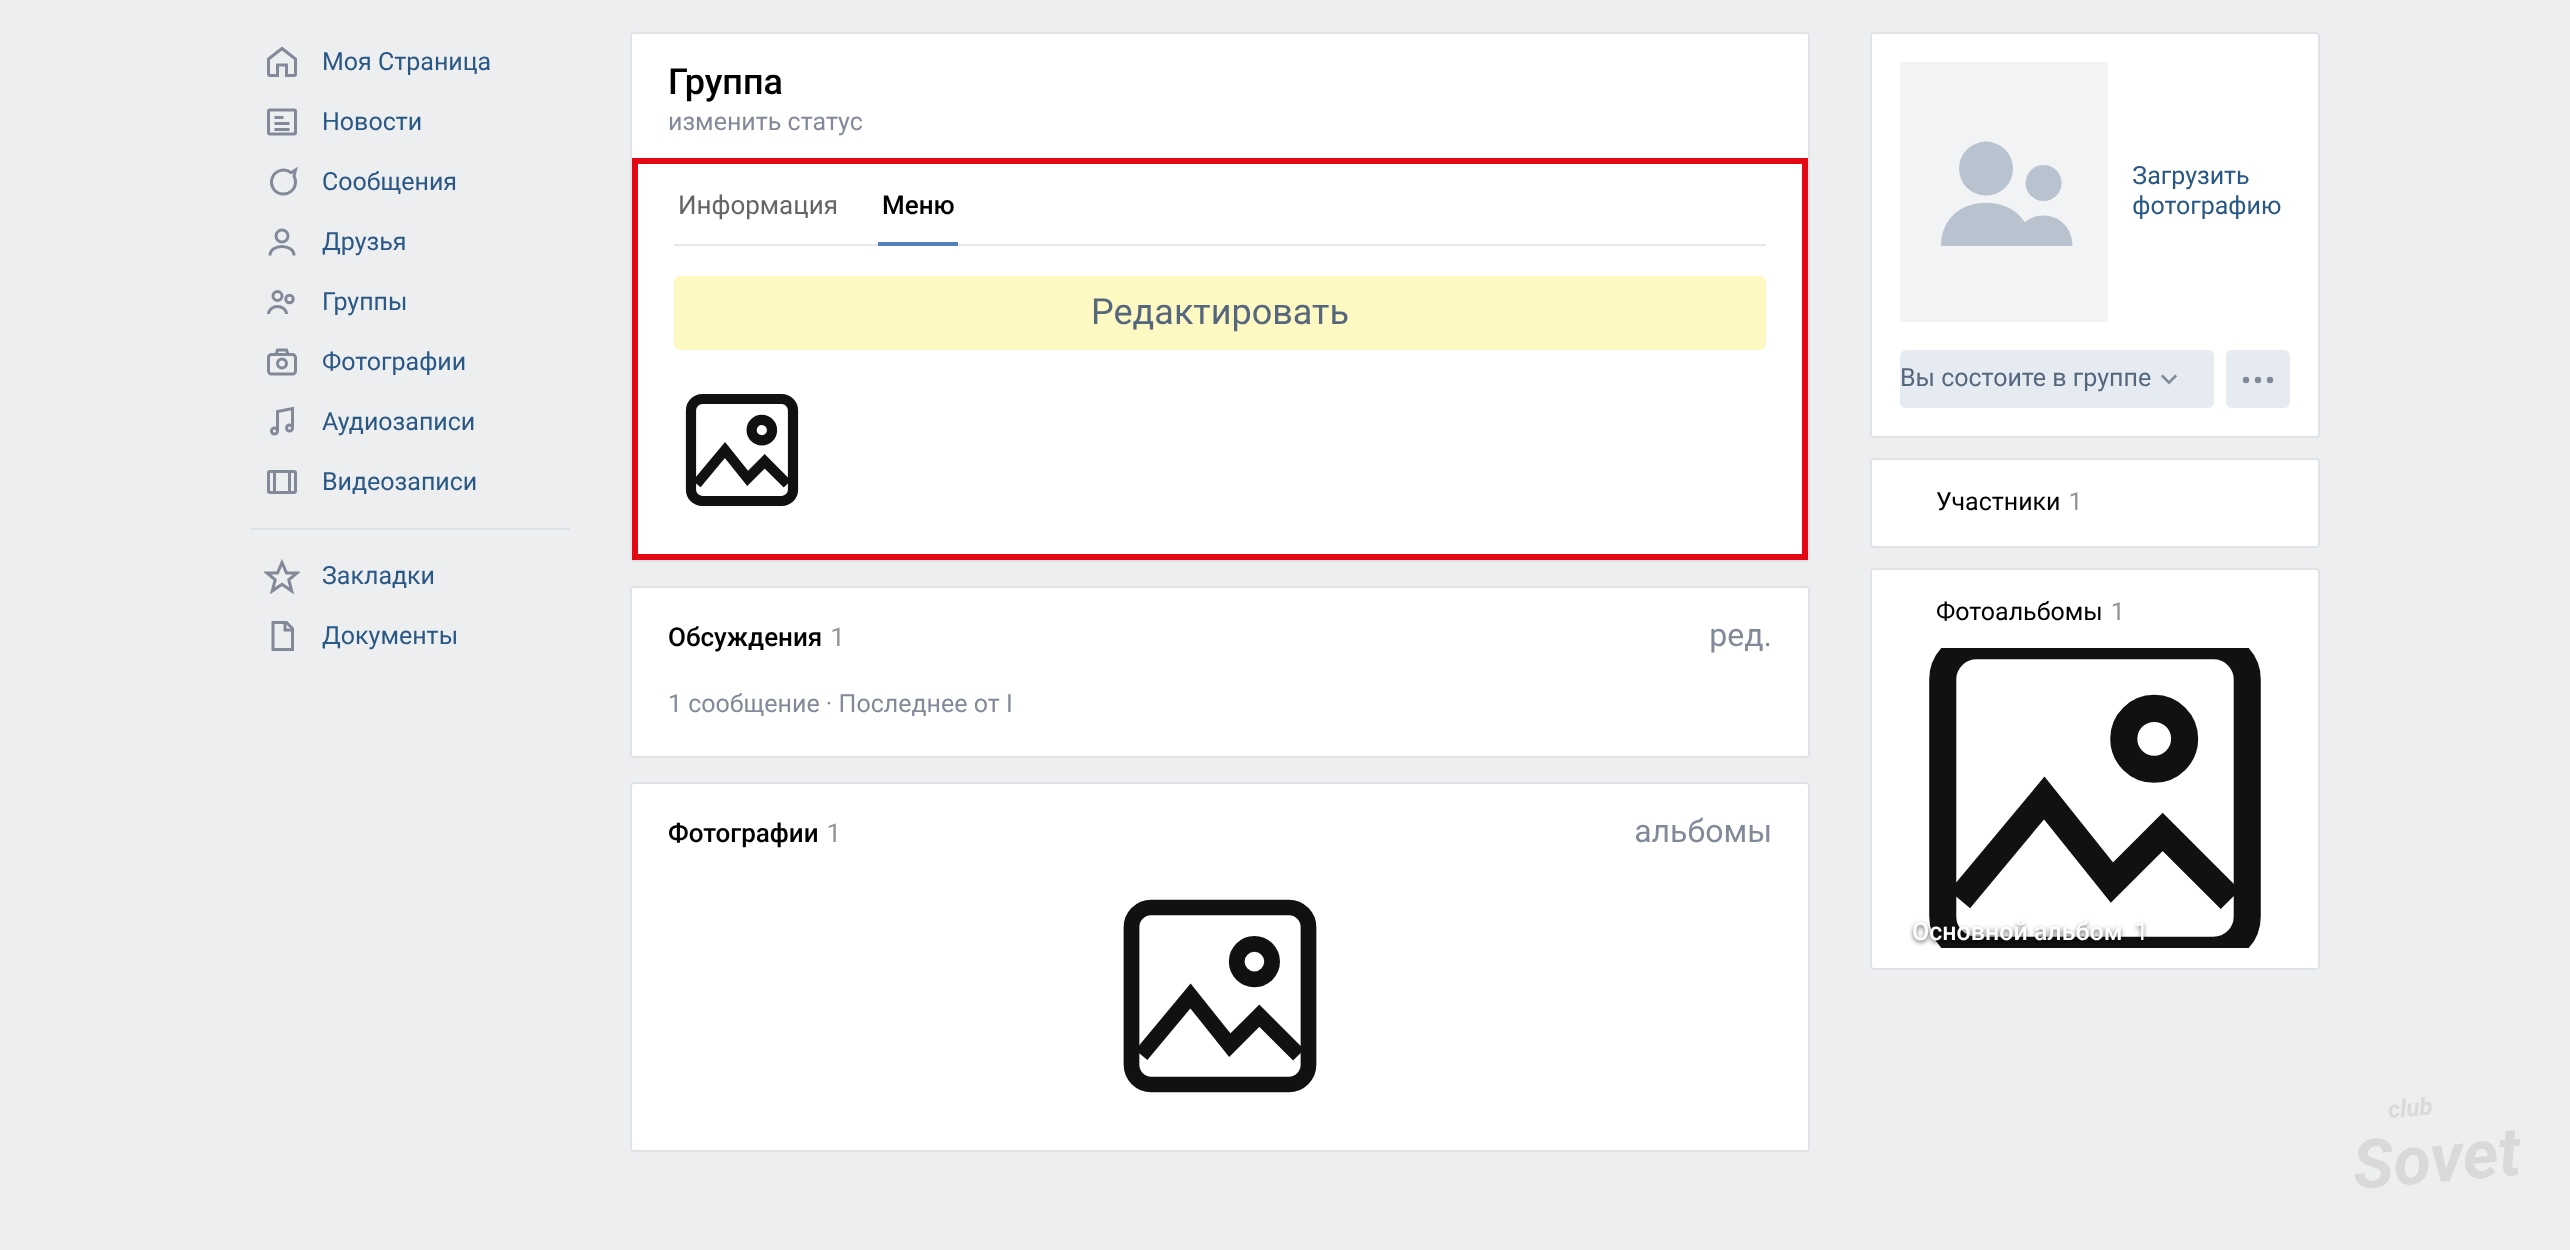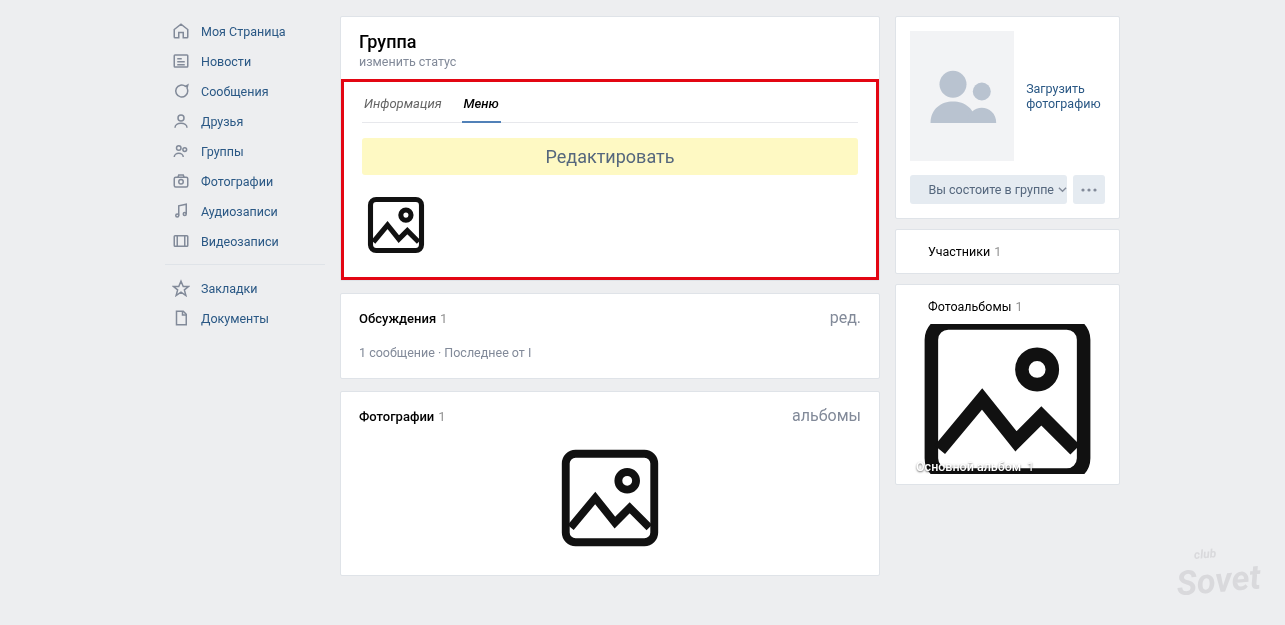--- a/index.html
+++ b/index.html
@@ -1,25 +1,25 @@
 <!DOCTYPE html>
 <html><head>
 <meta charset="utf-8">
 <style>
 *{box-sizing:border-box;margin:0;padding:0;font-family:-apple-system,BlinkMacSystemFont,"Segoe UI",Roboto,Helvetica,Arial,sans-serif;}
 body{background:#edeef0;width:1285px;height:625px;overflow:hidden;font-size:13px;color:#2a5885;}
 .page{display:flex;justify-content:center;padding-top:16px;}
-.wrap{display:flex;gap:15px;}
+.wrap{display:flex;gap:30px;}
 .left-nav{width:160px;}
 .nav-item{display:flex;align-items:center;gap:10px;padding:5px 6px;color:#2a5885;cursor:pointer;font-size:12.5px;}
 .nav-icon{width:20px;height:20px;display:flex;align-items:center;justify-content:center;color:#828a99;}
 .nav-sep{border-top:1px solid #dfe3e8;margin:8px 0;}
 .foot-links{margin-top:16px;color:#828a99;font-size:12px;line-height:1.7;}
 .foot-links span{margin-right:10px;cursor:pointer;}
-.main-col{width:540px;display:flex;flex-direction:column;gap:12px;}
+.main-col{width:590px;display:flex;flex-direction:column;gap:12px;}
 .right-col{width:225px;display:flex;flex-direction:column;gap:10px;}
 .card{background:#fff;border:1px solid #dfe3e8;border-radius:2px;}
 .group-header{padding:14px 18px 0 18px;}
 .group-title{font-size:18px;font-weight:500;color:#000;}
 .group-status{color:#828a99;font-size:12.5px;margin-top:2px;cursor:pointer;}
 .tabs{display:flex;gap:18px;margin-top:14px;border-bottom:1px solid #e7e8ec;}
 .tab{padding:0 2px 10px 2px;color:#656565;font-size:13px;cursor:pointer;}
 .tab.active{color:#000;font-weight:500;border-bottom:2px solid #5181B8;margin-bottom:-1px;}
 .tab-body{padding:16px 18px 18px;}
 .edit-btn{background:#fef9c3;color:#55677d;border:0;width:100%;padding:8px 0;font-size:18px;border-radius:3px;cursor:pointer;}
@@ -31,21 +31,21 @@
 .small-link{color:#828a99;font-size:16px;cursor:pointer;text-align:right;}
 .disc-body{padding:0 18px 18px;}
 .disc-topic{font-size:13px;color:#2a5885;font-weight:500;cursor:pointer;}
 .disc-meta{color:#828a99;font-size:12.5px;margin-top:4px;}
 .photos-body{padding:0 18px 18px;display:flex;justify-content:center;}
 .big-placeholder{width:118px;height:118px;}
 .side-photo{padding:14px;display:flex;flex-direction:row;align-items:center;gap:12px;}
 .avatar-ph{width:180px;height:130px;background:#f2f3f5;display:flex;align-items:center;justify-content:center;}
 .upload-link{color:#2a5885;font-size:12.5px;cursor:pointer;}
 .btn-row{padding:0 14px 14px;display:flex;gap:6px;}
-.member-btn{flex:1;background:#e5ebf1;border:0;color:#55677d;font-size:12.5px;padding:7px 0;border-radius:3px;cursor:pointer;display:flex;align-items:center;justify-content:flex-end;gap:4px;}
+.member-btn{flex:1;background:#e5ebf1;border:0;color:#55677d;font-size:12.5px;padding:7px 0;border-radius:3px;cursor:pointer;display:flex;align-items:center;justify-content:flex-start;gap:4px;}
 .dots-btn{width:32px;background:#e5ebf1;border:0;border-radius:3px;cursor:pointer;display:flex;align-items:center;justify-content:center;color:#828a99;}
 .side-block{padding:14px 32px;}
 .side-title{font-size:12.5px;color:#000;}
 .side-title .cnt{color:#939393;margin-left:4px;}
 .album-wrap{padding:10px;padding-top:6px;}
 .album-img{position:relative;width:100%;height:150px;background:#fff;}
 .album-cap{position:absolute;left:10px;bottom:0;color:#fff;font-size:12.5px;font-weight:500;text-shadow:0 1px 2px rgba(0,0,0,.6);}
 .album-cap .cnt{font-weight:400;margin-left:6px;}
 svg{display:block;}
 .watermark{position:absolute;right:25px;bottom:25px;font-family:cursive;font-size:34px;color:#d9d9dc;transform:rotate(-5deg);font-style:italic;font-weight:700;pointer-events:none;}
@@ -152,21 +152,21 @@
           </span>
           <span>Документы</span>
         </div>
 </div>
 
 <div class="main-col">
   <div class="card">
     <div class="group-header">
       <div class="group-title">Группа</div>
       <div class="group-status">изменить статус</div>
-      <div style="border:3px solid #e30613;border-bottom:0;margin:10px -18px -1px -18px;padding:0 18px;font-style:italic;">
+      <div style="border:3px solid #e30613;border-bottom:0;margin:10px -18px -1px -18px;padding:0 18px;">
       <div class="tabs">
         <div class="tab">Информация</div>
         <div class="tab active">Меню</div>
       </div>
       </div>
     </div>
     <div class="redbox">
     <div class="tab-body">
       <button class="edit-btn">Редактировать</button>
       <div class="menu-img">

